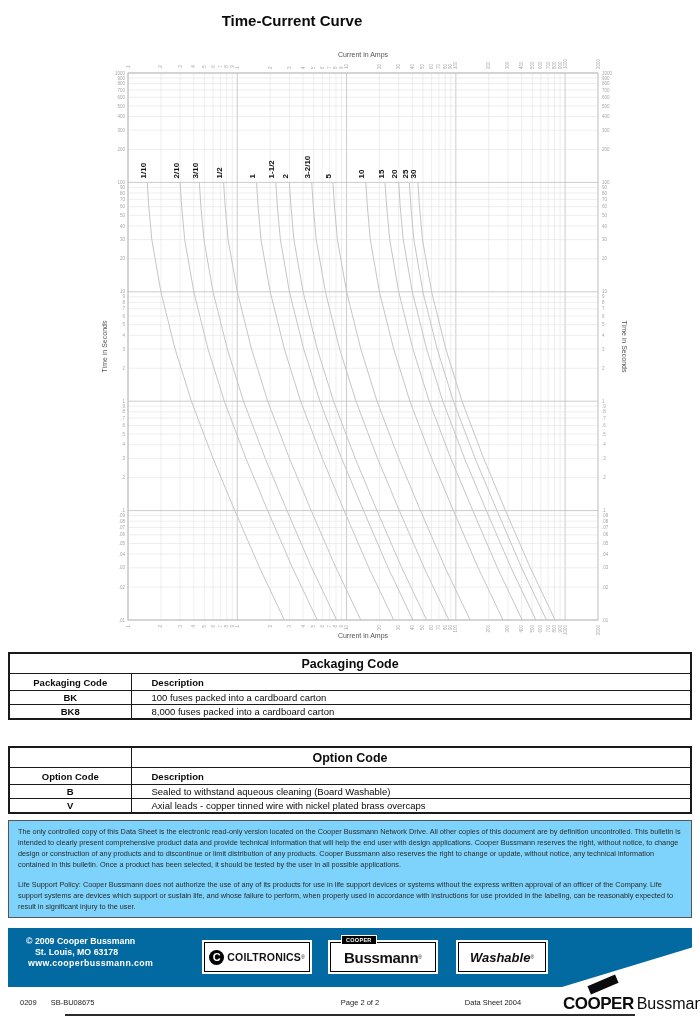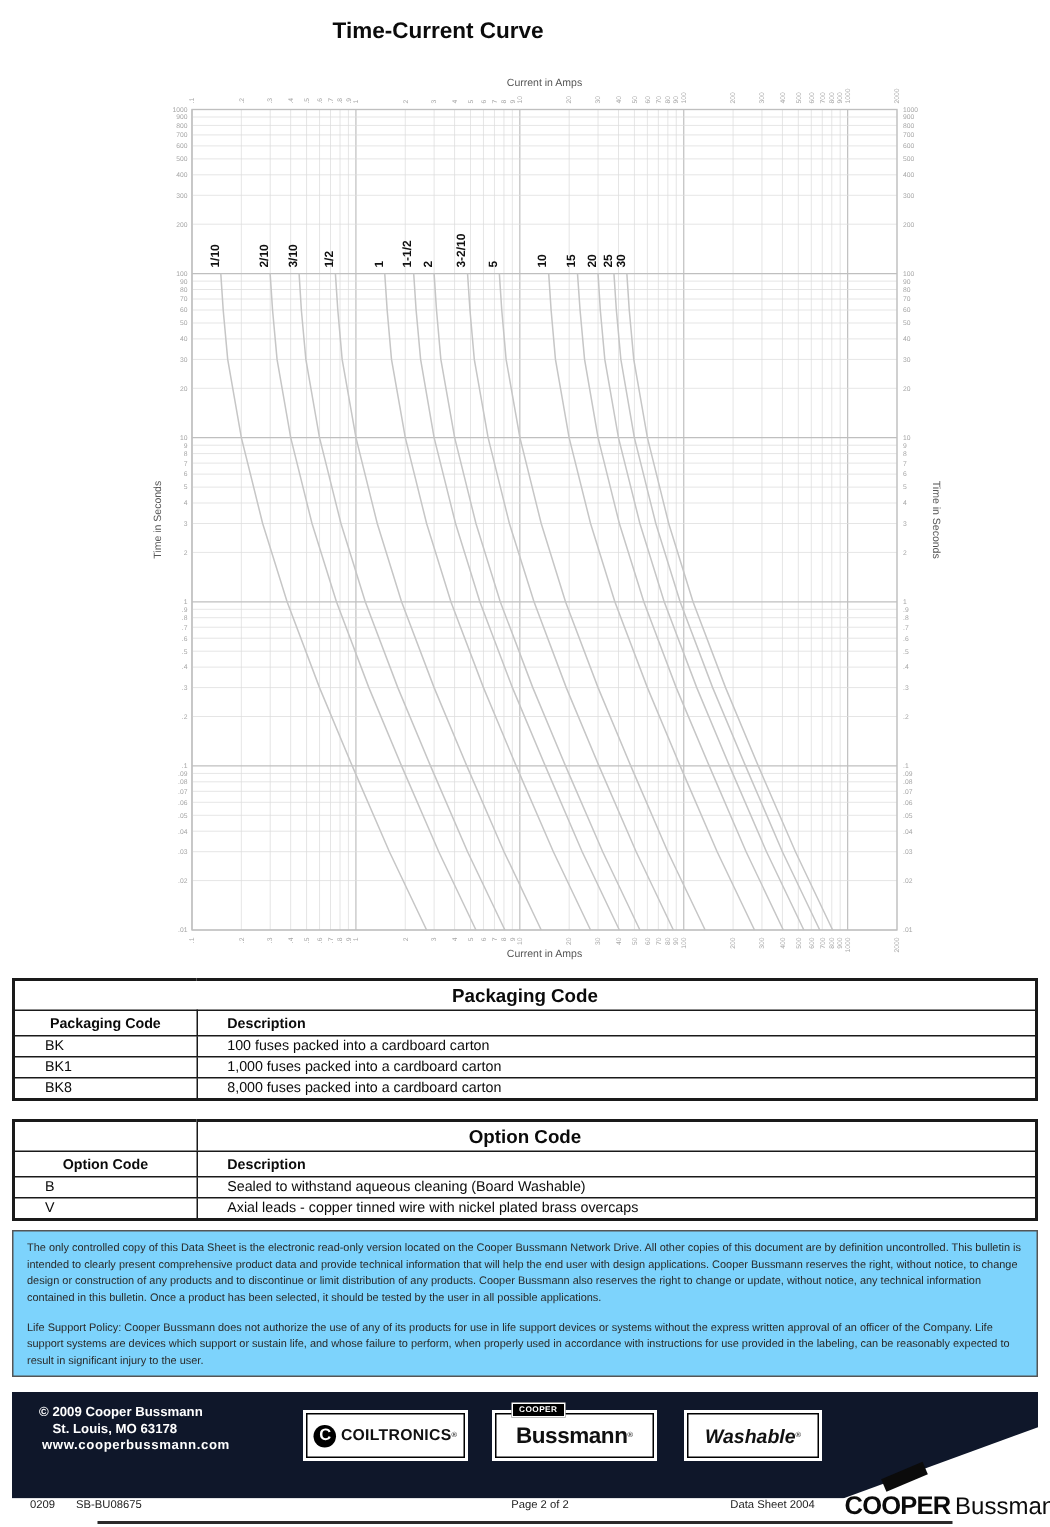--- a/index.html
+++ b/index.html
@@ -15,32 +15,32 @@
 
   
   table.dtable{position:absolute;left:8px;width:684px;border-collapse:collapse;
                border:2px solid #1a1a1a;table-layout:fixed;}
   table.dtable td,table.dtable th{border:1px solid #1a1a1a;padding:0 20px;
                font-size:9.5px;color:#0b0b0b;overflow:hidden;white-space:nowrap;}
   table.dtable tr.ttl td{font-size:12.5px;font-weight:bold;text-align:center;height:19px;border-bottom:1px solid #1a1a1a;}
   table.dtable tr.hdr th{font-weight:bold;text-align:left;height:16px;}
   table.dtable tr.hdr th.c1{text-align:center;}
   table.dtable tbody td{height:13px;}
-  table.dtable tbody td.c1{font-weight:normal;}
+  table.dtable tbody td.c1{text-align:center;font-weight:bold;}
   table.divided-title tr.ttl td{position:relative;}
   table.divided-title tr.ttl td::after{content:'';position:absolute;left:121px;top:0;bottom:0;width:1px;background:#1a1a1a;}
 
   
   .legal-box{position:absolute;left:8px;top:820px;width:664px;border:1px solid #555;
              padding:5px 9px;background:#7dd3fc;}
   .legal-box p{margin:0 0 9px 0;font-size:7.3px;line-height:11px;color:#2a2a2a;text-align:left;}
   .legal-box p:last-child{margin-bottom:0;}
 
   
-  .footer-bar{position:absolute;left:8px;top:928px;width:684px;height:71px;background:#0f172a;
+  .footer-bar{position:absolute;left:8px;top:928px;width:684px;height:59px;background:#0369a1;
               clip-path:polygon(0 0,100% 0,100% 33%,81% 100%,0 100%);}
   .bar-addr{position:absolute;left:18px;top:8px;color:#fff;font-size:8.8px;font-weight:bold;line-height:11px;}
   .bar-addr .l2{padding-left:9px;}
   .bar-addr .l3{padding-left:2px;letter-spacing:.4px;}
   .logo-box{position:absolute;top:14px;height:28px;background:#fff;border:1px solid #000;
             box-shadow:0 0 0 2px #fff;display:flex;align-items:center;justify-content:center;}
   .coil-box{left:196px;width:104px;}
   .buss-box{left:322px;width:104px;}
   .pwr-box{left:450px;width:86px;}
   .coil-c{width:15px;height:15px;border-radius:50%;background:#000;color:#fff;font-weight:bold;
@@ -50,21 +50,21 @@
   .pwr-t{font-weight:bold;font-style:italic;font-size:13px;}
   .reg{font-size:5px;vertical-align:super;}
   .cooper-tab{position:absolute;left:10px;top:-8px;background:#000;color:#fff;border:1px solid #fff;
               font-size:5.5px;font-weight:bold;padding:1px 4px;letter-spacing:.3px;}
 
   
   .foot-text{position:absolute;top:998px;font-size:7.5px;color:#222;}
   .ft-left{left:20px;}
   .ft-left span{margin-right:14px;}
   .ft-page{left:330px;width:60px;text-align:center;}
-  .ft-sheet{left:470px;width:90px;text-align:center;}
+  .ft-sheet{left:448px;width:90px;text-align:center;}
   .cooper-logo{position:absolute;left:563px;top:978px;width:134px;height:36px;}
   .cooper-slash{position:absolute;left:25px;top:2px;width:30px;height:9px;background:#0b0b0b;
                 transform:rotate(-23deg);}
   .cooper-words{position:absolute;left:0;top:16px;white-space:nowrap;}
   .cw-cooper{font-weight:bold;font-size:17px;letter-spacing:-.5px;color:#0b0b0b;}
   .cw-buss{font-size:16px;color:#0b0b0b;margin-left:3px;}
   .bottom-strip{position:absolute;left:65px;top:1014px;width:570px;height:2px;background:#2b2b2b;}
 </style>
 </head>
 <body>
@@ -382,24 +382,20 @@
         <th class="c1">Packaging Code</th>
         <th>Description</th>
       </tr>
     </thead>
     <tbody>
         <tr>
           <td class="c1">BK</td>
           <td>100 fuses packed into a cardboard carton</td>
         </tr>
         <tr>
-          <td class="c1">BK1</td>
-          <td>1,000 fuses packed into a cardboard carton</td>
-        </tr>
-        <tr>
           <td class="c1">BK8</td>
           <td>8,000 fuses packed into a cardboard carton</td>
         </tr>
       </tbody>
   </table>
 
   <table class="dtable divided-title" style="top:746px;">
     <colgroup>
         <col style="width:122px">
         <col>

